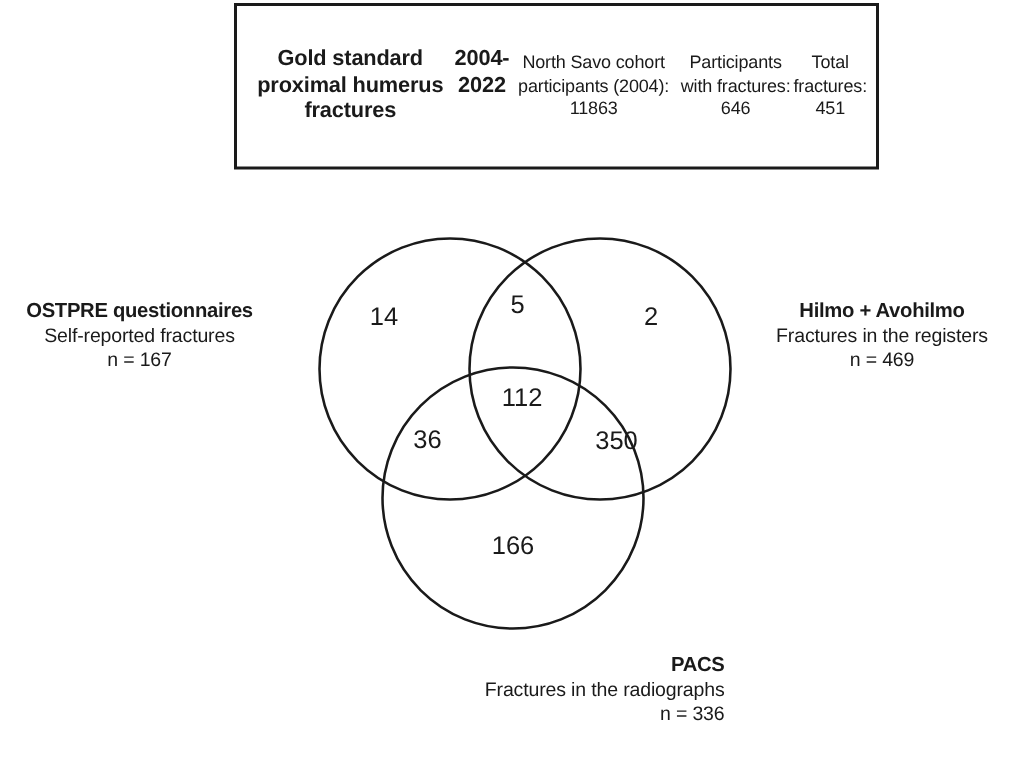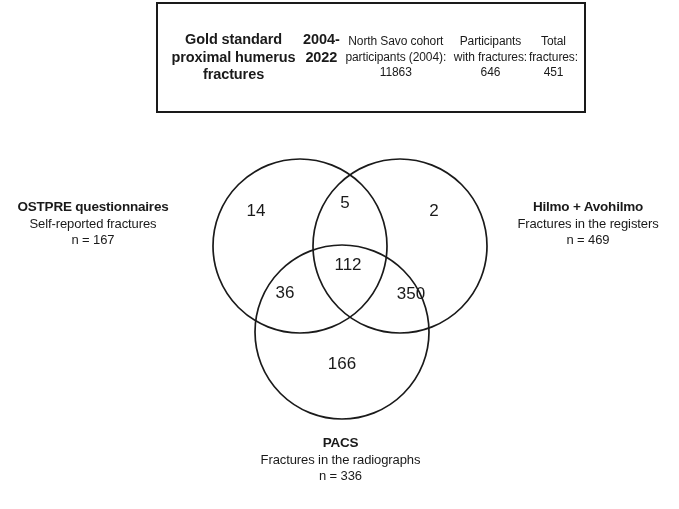--- a/index.html
+++ b/index.html
@@ -103,20 +103,21 @@
   }
   #label-right {
     left: 495px;
     top: 198px;
     width: 186px;
   }
   #label-bottom {
     left: 198px;
     top: 434px;
     width: 285px;
+    text-align: right;
   }
 </style>
 </head>
 <body>
 
 <div id="header-box">
   <div class="hdr-title">Gold standard proximal humerus fractures</div>
   <div class="hdr-title hdr-title-2">2004-2022</div>
   <div class="hdr-line">North Savo cohort participants (2004): 11863</div>
   <div class="hdr-line">Participants with fractures: 646</div>

